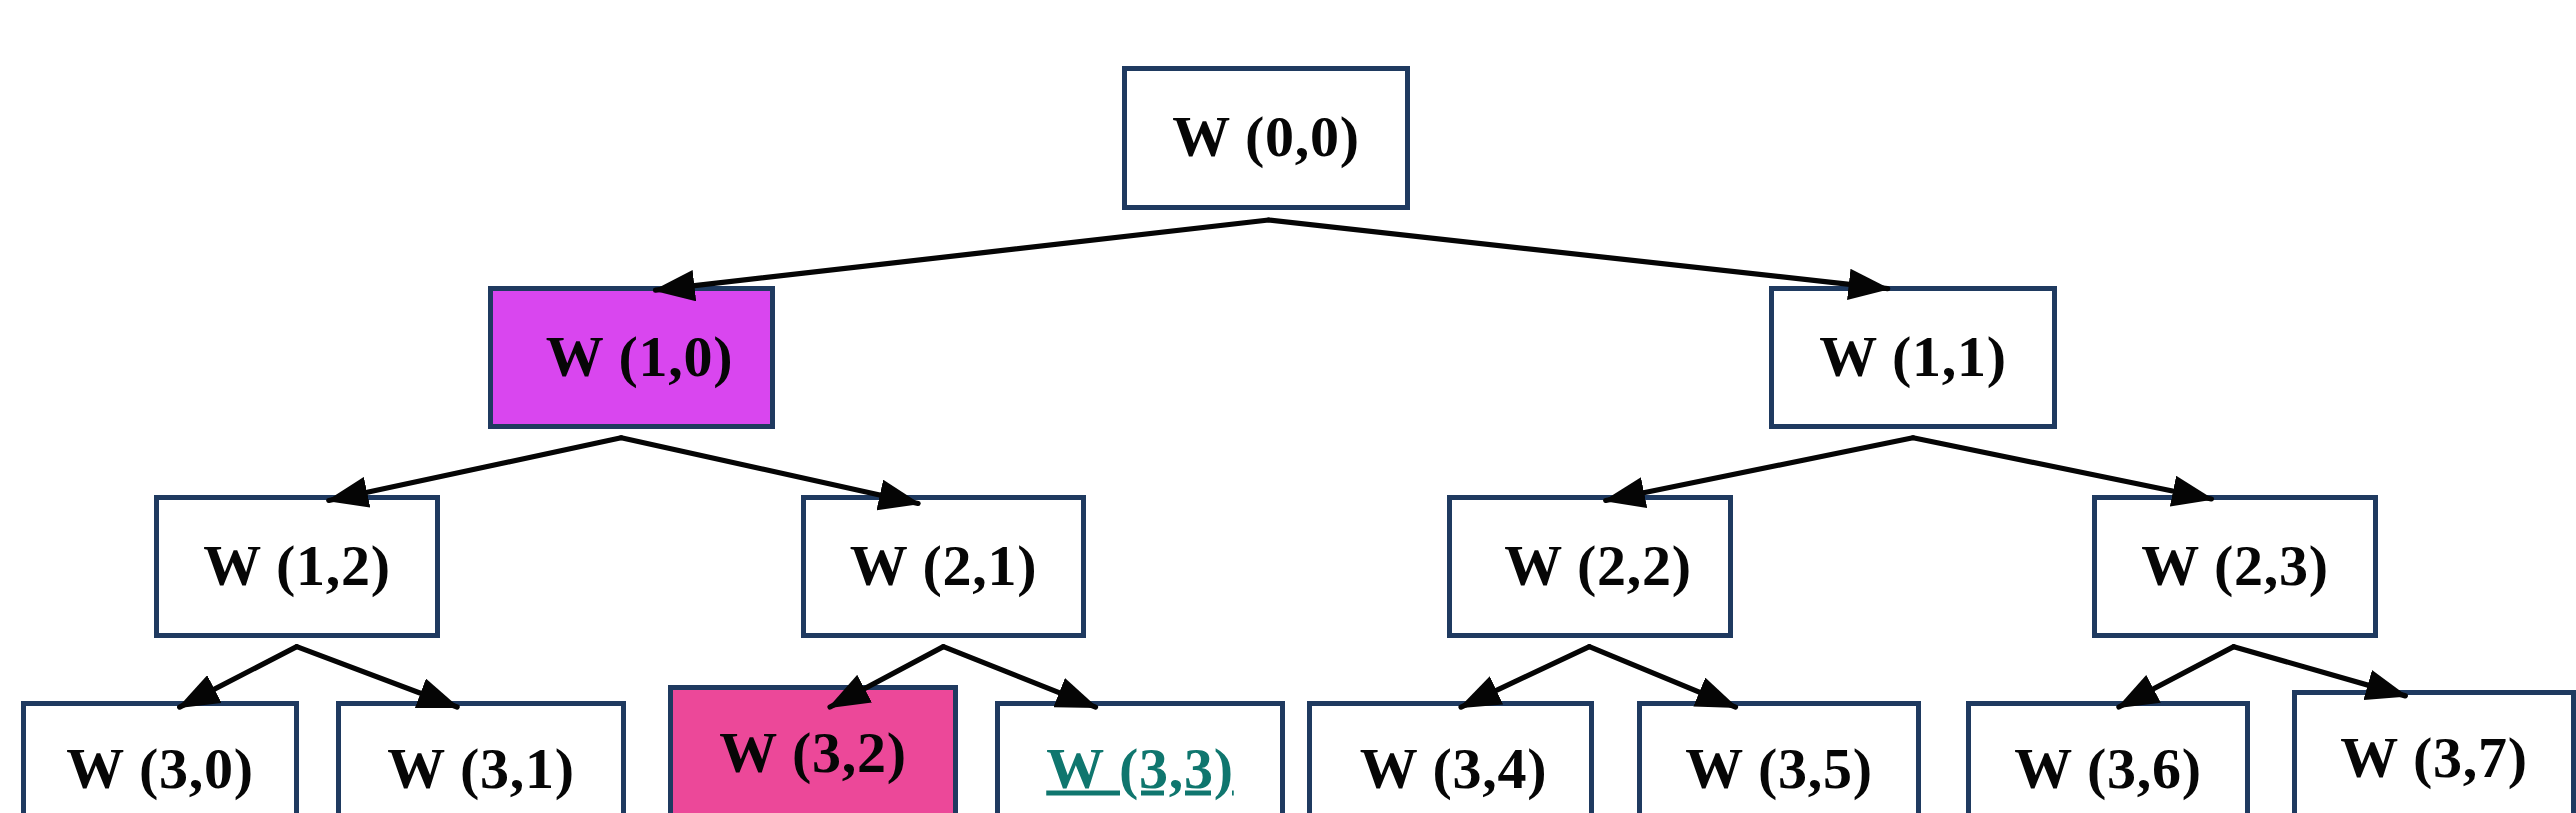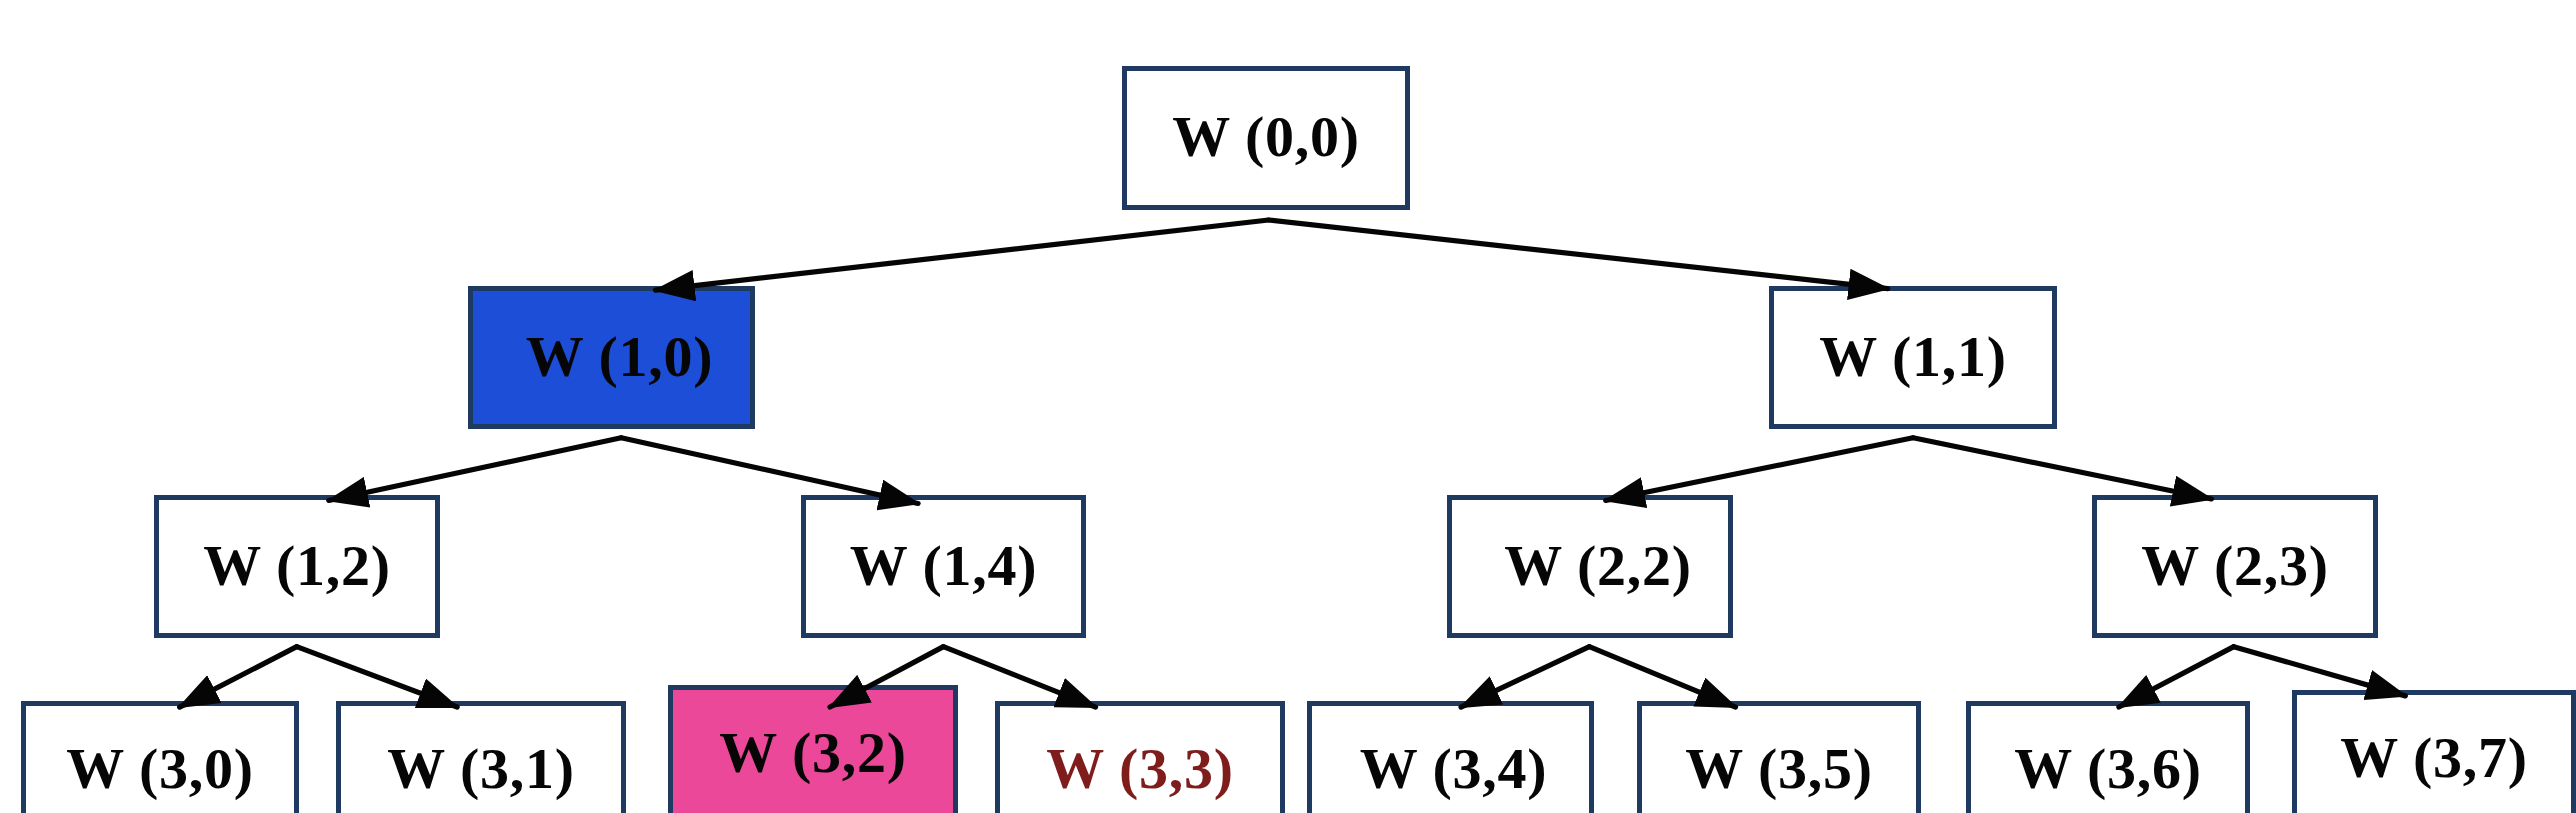--- a/index.html
+++ b/index.html
@@ -72,49 +72,49 @@
         <line x1="2130" y1="812" x2="1958" y2="893" stroke="#050505" stroke-width="7" marker-end="url(#arrowhead)"></line>
         <line x1="2130" y1="812" x2="2326" y2="893" stroke="#050505" stroke-width="7" marker-end="url(#arrowhead)"></line>
         <line x1="2994" y1="812" x2="2840" y2="893" stroke="#050505" stroke-width="7" marker-end="url(#arrowhead)"></line>
         <line x1="2994" y1="812" x2="3224" y2="878" stroke="#050505" stroke-width="7" marker-end="url(#arrowhead)"></line>
       </g>
   </svg>
   <div id="node-layer">
       <div class="tree-node" style="left: 1122px; top: 25px; width: 288px; height: 144px; border-color: rgb(31, 58, 96); background: rgb(255, 255, 255);">
         <span class="node-label" style="color: rgb(6, 6, 6);">W (0,0)</span>
       </div>
-      <div class="tree-node" style="left: 468px; top: 245px; width: 287px; height: 143px; border-color: rgb(31, 58, 96); background: #1d4ed8; padding-left: 16px;">
+      <div class="tree-node" style="left: 488px; top: 245px; width: 287px; height: 143px; border-color: rgb(31, 58, 96); background: #d946ef; padding-left: 16px;">
         <span class="node-label" style="color: rgb(6, 6, 6);">W (1,0)</span>
       </div>
       <div class="tree-node" style="left: 1769px; top: 245px; width: 288px; height: 143px; border-color: rgb(31, 58, 96); background: rgb(255, 255, 255);">
         <span class="node-label" style="color: rgb(6, 6, 6);">W (1,1)</span>
       </div>
       <div class="tree-node" style="left: 154px; top: 454px; width: 286px; height: 143px; border-color: rgb(31, 58, 96); background: rgb(255, 255, 255);">
         <span class="node-label" style="color: rgb(6, 6, 6);">W (1,2)</span>
       </div>
       <div class="tree-node" style="left: 801px; top: 454px; width: 285px; height: 143px; border-color: rgb(31, 58, 96); background: rgb(255, 255, 255);">
-        <span class="node-label" style="color: rgb(6, 6, 6);">W (1,4)</span>
+        <span class="node-label" style="color: rgb(6, 6, 6);">W (2,1)</span>
       </div>
       <div class="tree-node" style="left: 1447px; top: 454px; width: 286px; height: 143px; border-color: rgb(31, 58, 96); background: rgb(255, 255, 255); padding-left: 16px;">
         <span class="node-label" style="color: rgb(6, 6, 6);">W (2,2)</span>
       </div>
       <div class="tree-node" style="left: 2092px; top: 454px; width: 286px; height: 143px; border-color: rgb(31, 58, 96); background: rgb(255, 255, 255);">
         <span class="node-label" style="color: rgb(6, 6, 6);">W (2,3)</span>
       </div>
       <div class="tree-node" style="left: 21px; top: 660px; width: 278px; height: 138px; border-color: rgb(31, 58, 96); background: rgb(255, 255, 255);">
         <span class="node-label" style="color: rgb(6, 6, 6);">W (3,0)</span>
       </div>
       <div class="tree-node" style="left: 336px; top: 660px; width: 290px; height: 138px; border-color: rgb(31, 58, 96); background: rgb(255, 255, 255);">
         <span class="node-label" style="color: rgb(6, 6, 6);">W (3,1)</span>
       </div>
       <div class="tree-node" style="left: 668px; top: 644px; width: 290px; height: 138px; border-color: rgb(31, 58, 96); background: #ec4899;">
         <span class="node-label" style="color: rgb(6, 6, 6);">W (3,2)</span>
       </div>
       <div class="tree-node" style="left: 995px; top: 660px; width: 290px; height: 138px; border-color: rgb(31, 58, 96); background: rgb(255, 255, 255);">
-        <span class="node-label" style="color: #7f1d1d;">W (3,3)</span>
+        <span class="node-label" style="color: #0f766e; text-decoration: underline;">W (3,3)</span>
       </div>
       <div class="tree-node" style="left: 1307px; top: 660px; width: 287px; height: 138px; border-color: rgb(31, 58, 96); background: rgb(255, 255, 255); padding-left: 6px;">
         <span class="node-label" style="color: rgb(6, 6, 6);">W (3,4)</span>
       </div>
       <div class="tree-node" style="left: 1637px; top: 660px; width: 284px; height: 138px; border-color: rgb(31, 58, 96); background: rgb(255, 255, 255);">
         <span class="node-label" style="color: rgb(6, 6, 6);">W (3,5)</span>
       </div>
       <div class="tree-node" style="left: 1966px; top: 660px; width: 284px; height: 138px; border-color: rgb(31, 58, 96); background: rgb(255, 255, 255);">
         <span class="node-label" style="color: rgb(6, 6, 6);">W (3,6)</span>
       </div>

